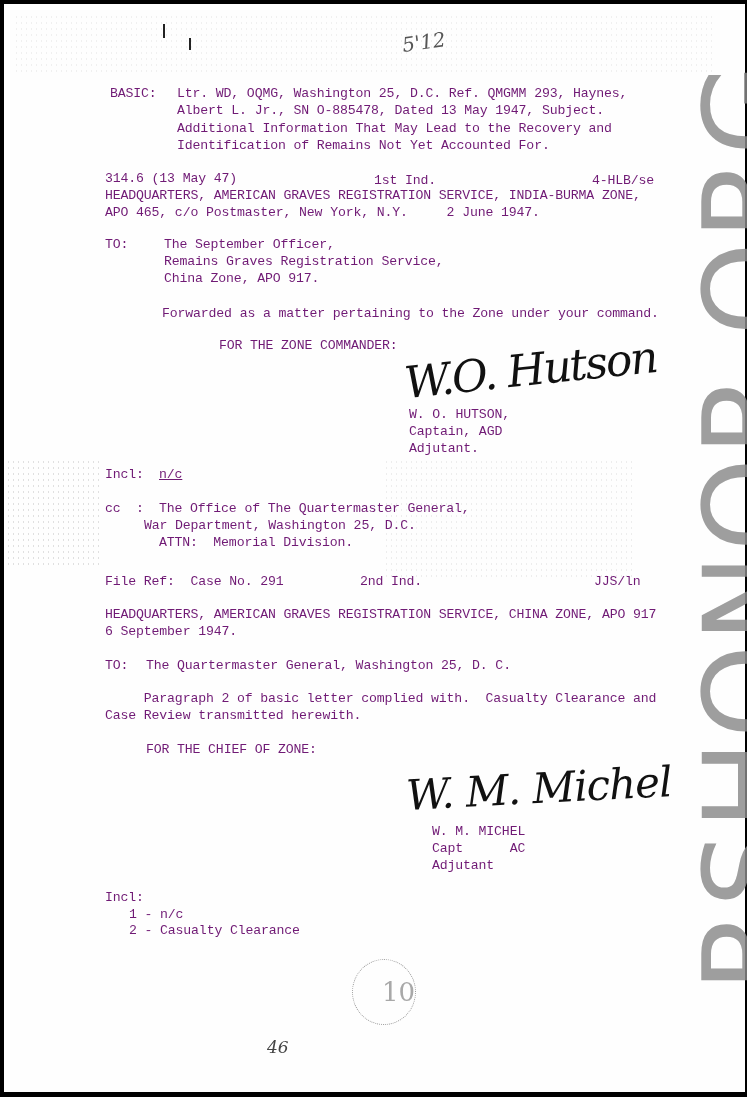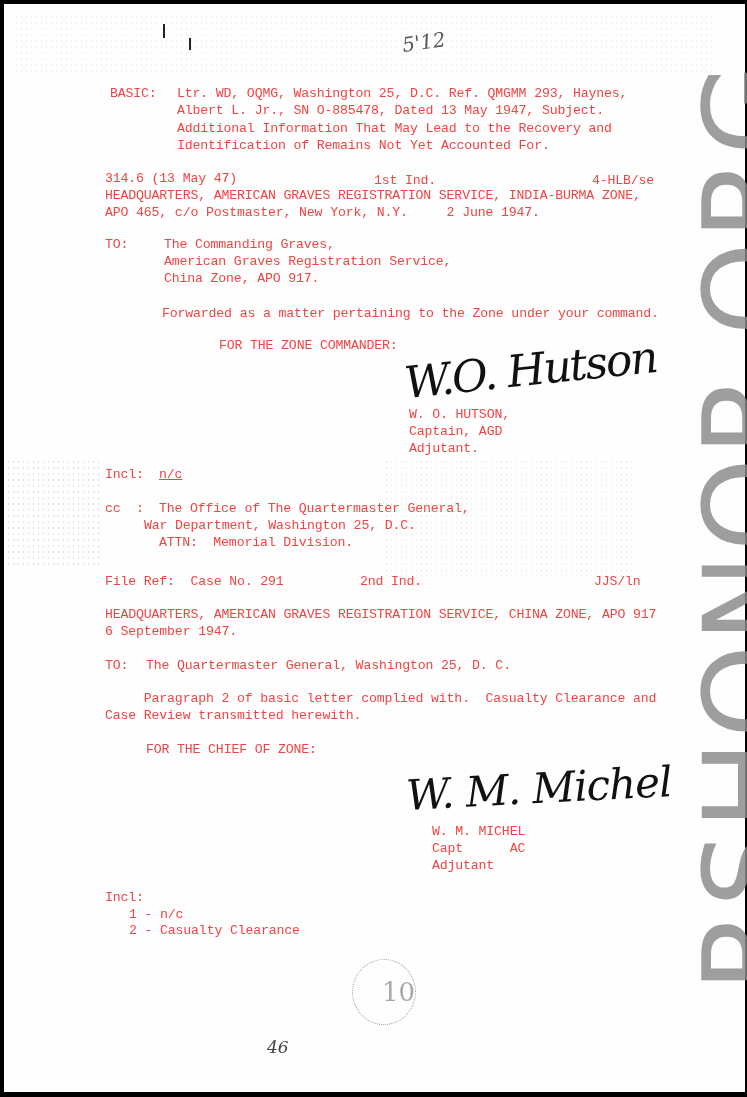--- a/index.html
+++ b/index.html
@@ -27,21 +27,21 @@
         radial-gradient(#d6d6d6 0.5px, transparent 0.8px);
       background-size: 5px 6px, 7px 4px;
       background-position: 0 0, 2px 3px;
       opacity: 0.55;
     }
     .tw {
       position: absolute;
       font-family: "Liberation Mono", "DejaVu Sans Mono", monospace;
       font-size: 13.2px;
       line-height: 16.5px;
-      color: #ef4444;
+      color: #701a75;
       white-space: pre;
       letter-spacing: -0.15px;
     }
     .hand {
       position: absolute;
       font-family: "DejaVu Serif", "Liberation Serif", serif;
       font-style: italic;
       color: #555;
       white-space: pre;
     }
@@ -117,22 +117,22 @@
   </div>
 
   <div>
     <div class="tw" style="left:101px;top:167px;">314.6 (13 May 47)</div>
     <div class="tw" style="left:370px;top:169px;">1st Ind.</div>
     <div class="tw" style="left:588px;top:169px;">4-HLB/se</div>
     <div class="tw" style="left:101px;top:184px;">HEADQUARTERS, AMERICAN GRAVES REGISTRATION SERVICE, INDIA-BURMA ZONE,</div>
     <div class="tw" style="left:101px;top:201px;">APO 465, c/o Postmaster, New York, N.Y.     2 June 1947.</div>
 
     <div class="tw" style="left:101px;top:233px;">TO:</div>
-    <div class="tw" style="left:160px;top:233px;">The Commanding Graves,</div>
-    <div class="tw" style="left:160px;top:250px;">American Graves Registration Service,</div>
+    <div class="tw" style="left:160px;top:233px;">The September Officer,</div>
+    <div class="tw" style="left:160px;top:250px;">Remains Graves Registration Service,</div>
     <div class="tw" style="left:160px;top:267px;">China Zone, APO 917.</div>
 
     <div class="tw" style="left:158px;top:302px;">Forwarded as a matter pertaining to the Zone under your command.</div>
 
     <div class="tw" style="left:215px;top:334px;">FOR THE ZONE COMMANDER:</div>
 
     <div class="sig" style="left:400px;top:340px;font-size:44px;transform:rotate(-6deg);letter-spacing:-2px;">W.O. Hutson</div>
 
     <div class="tw" style="left:405px;top:403px;">W. O. HUTSON,</div>
     <div class="tw" style="left:405px;top:420px;">Captain, AGD</div>

